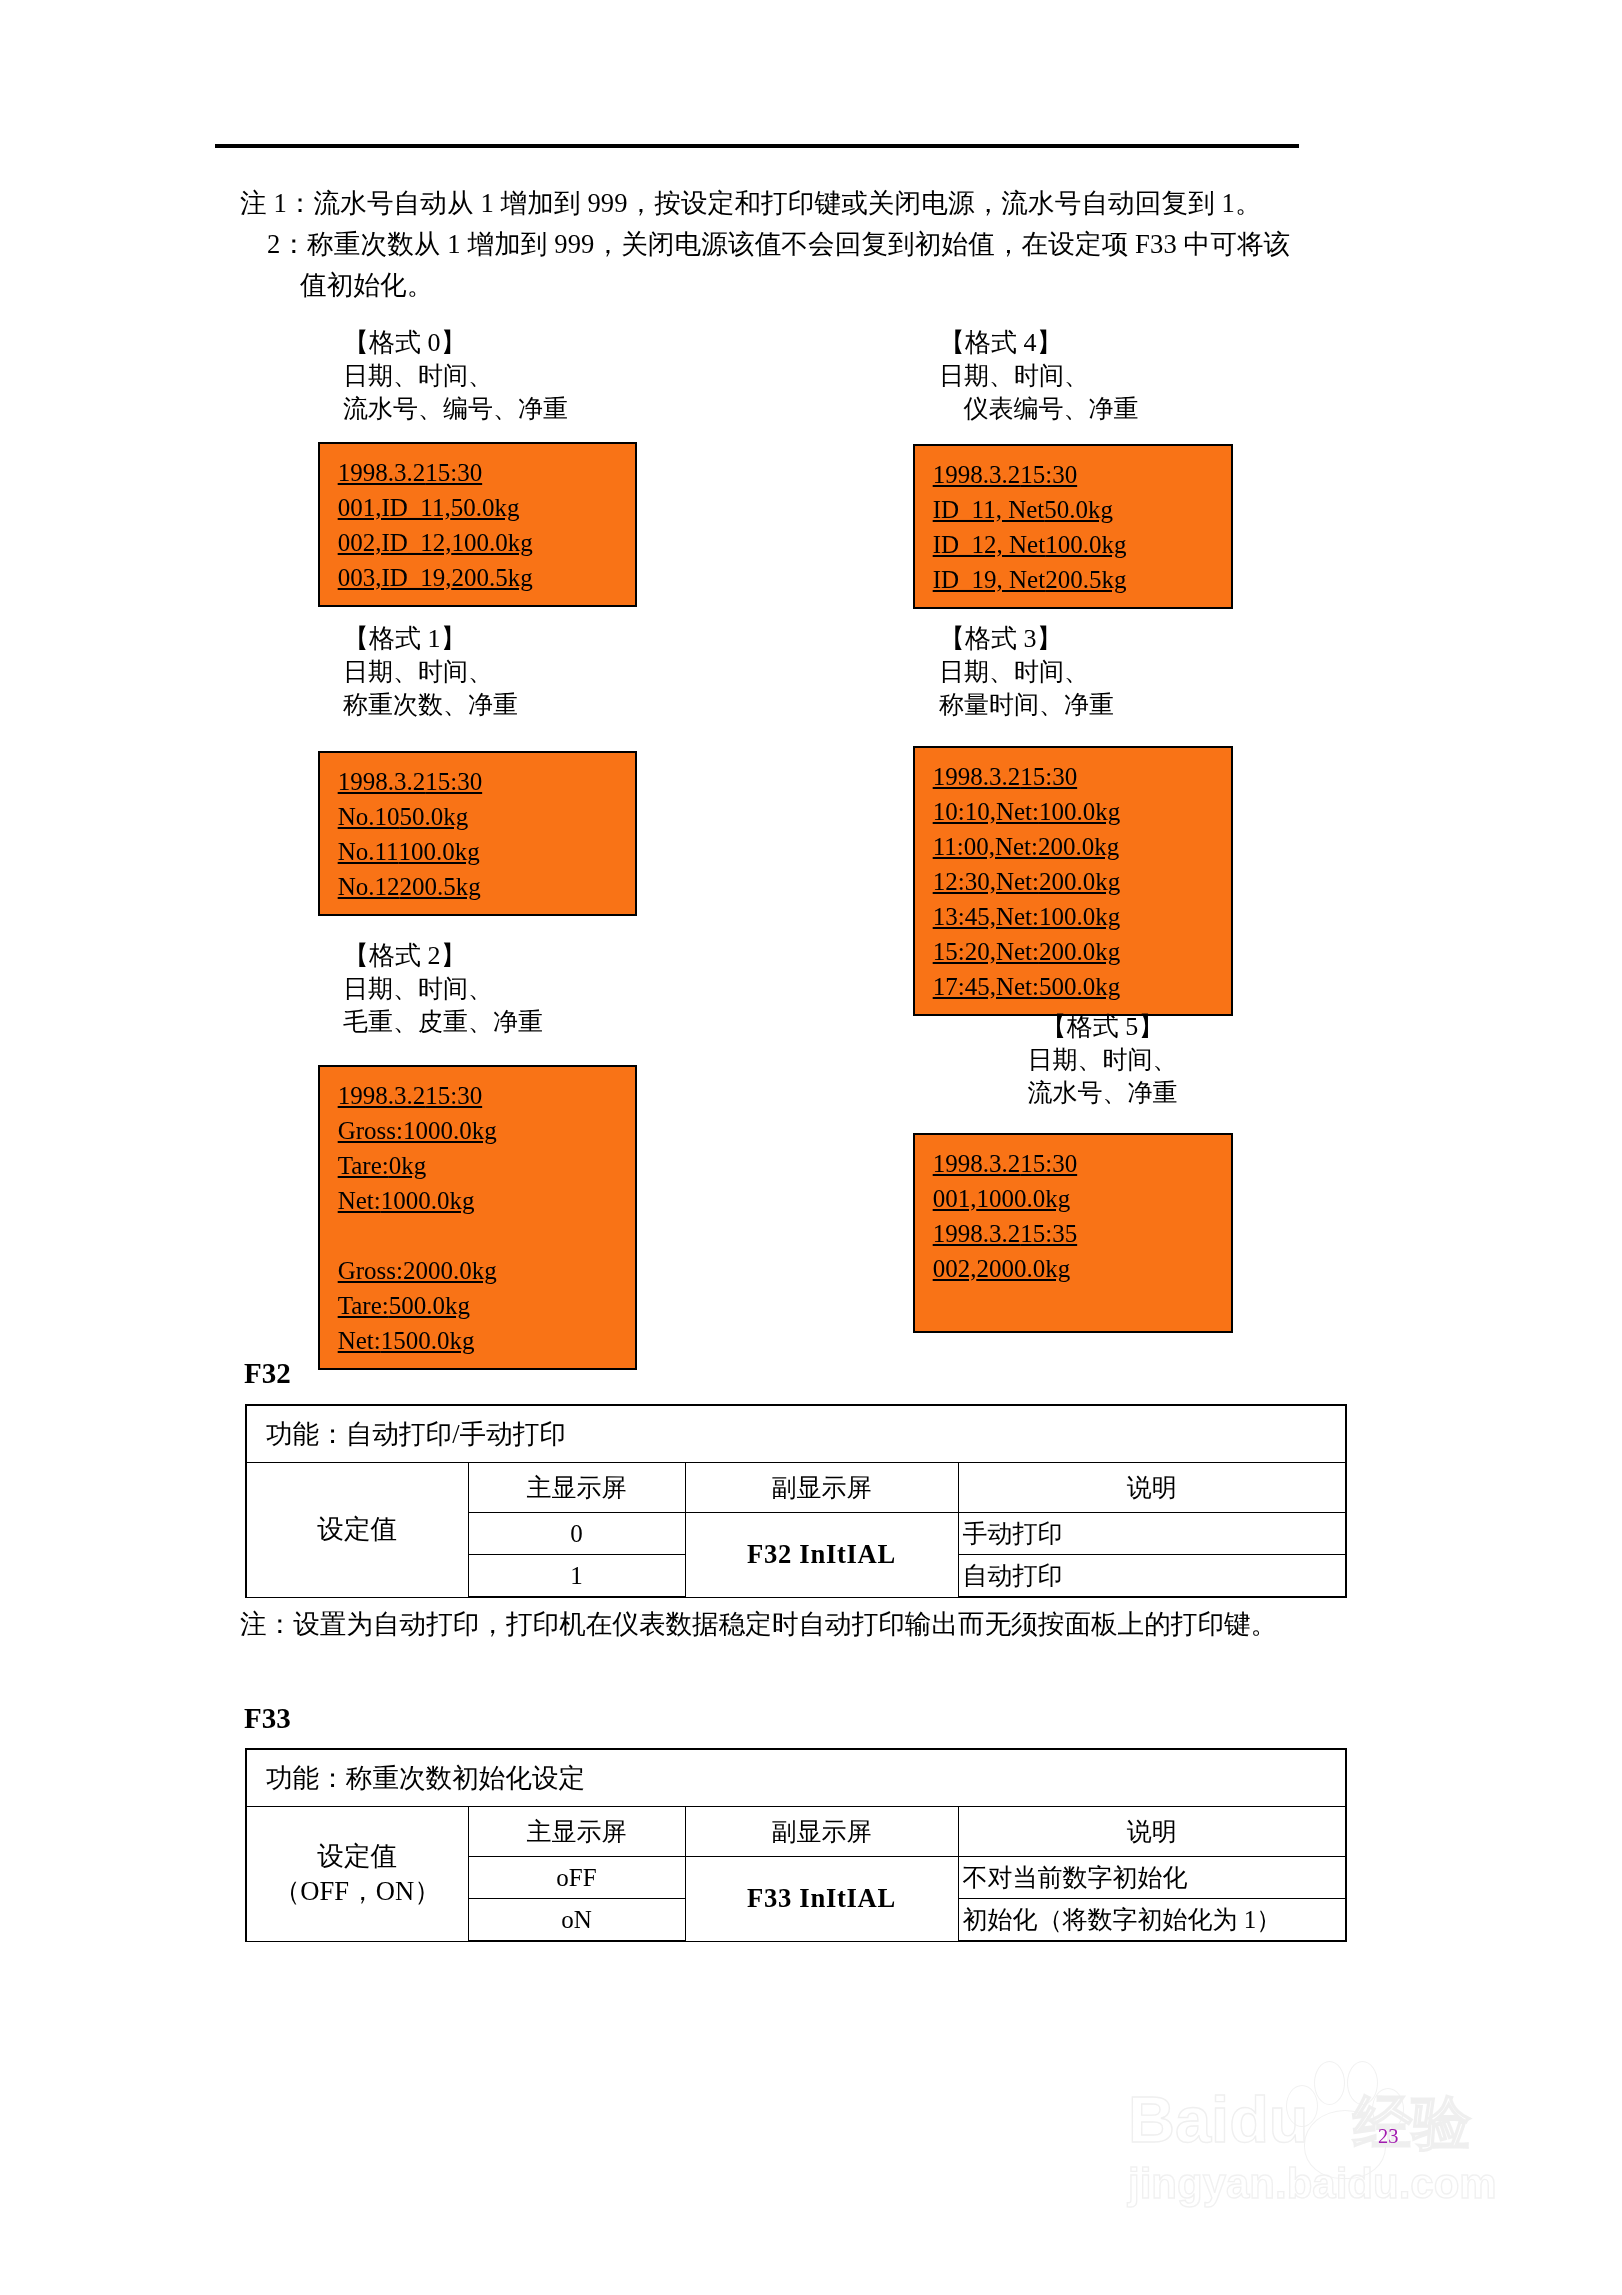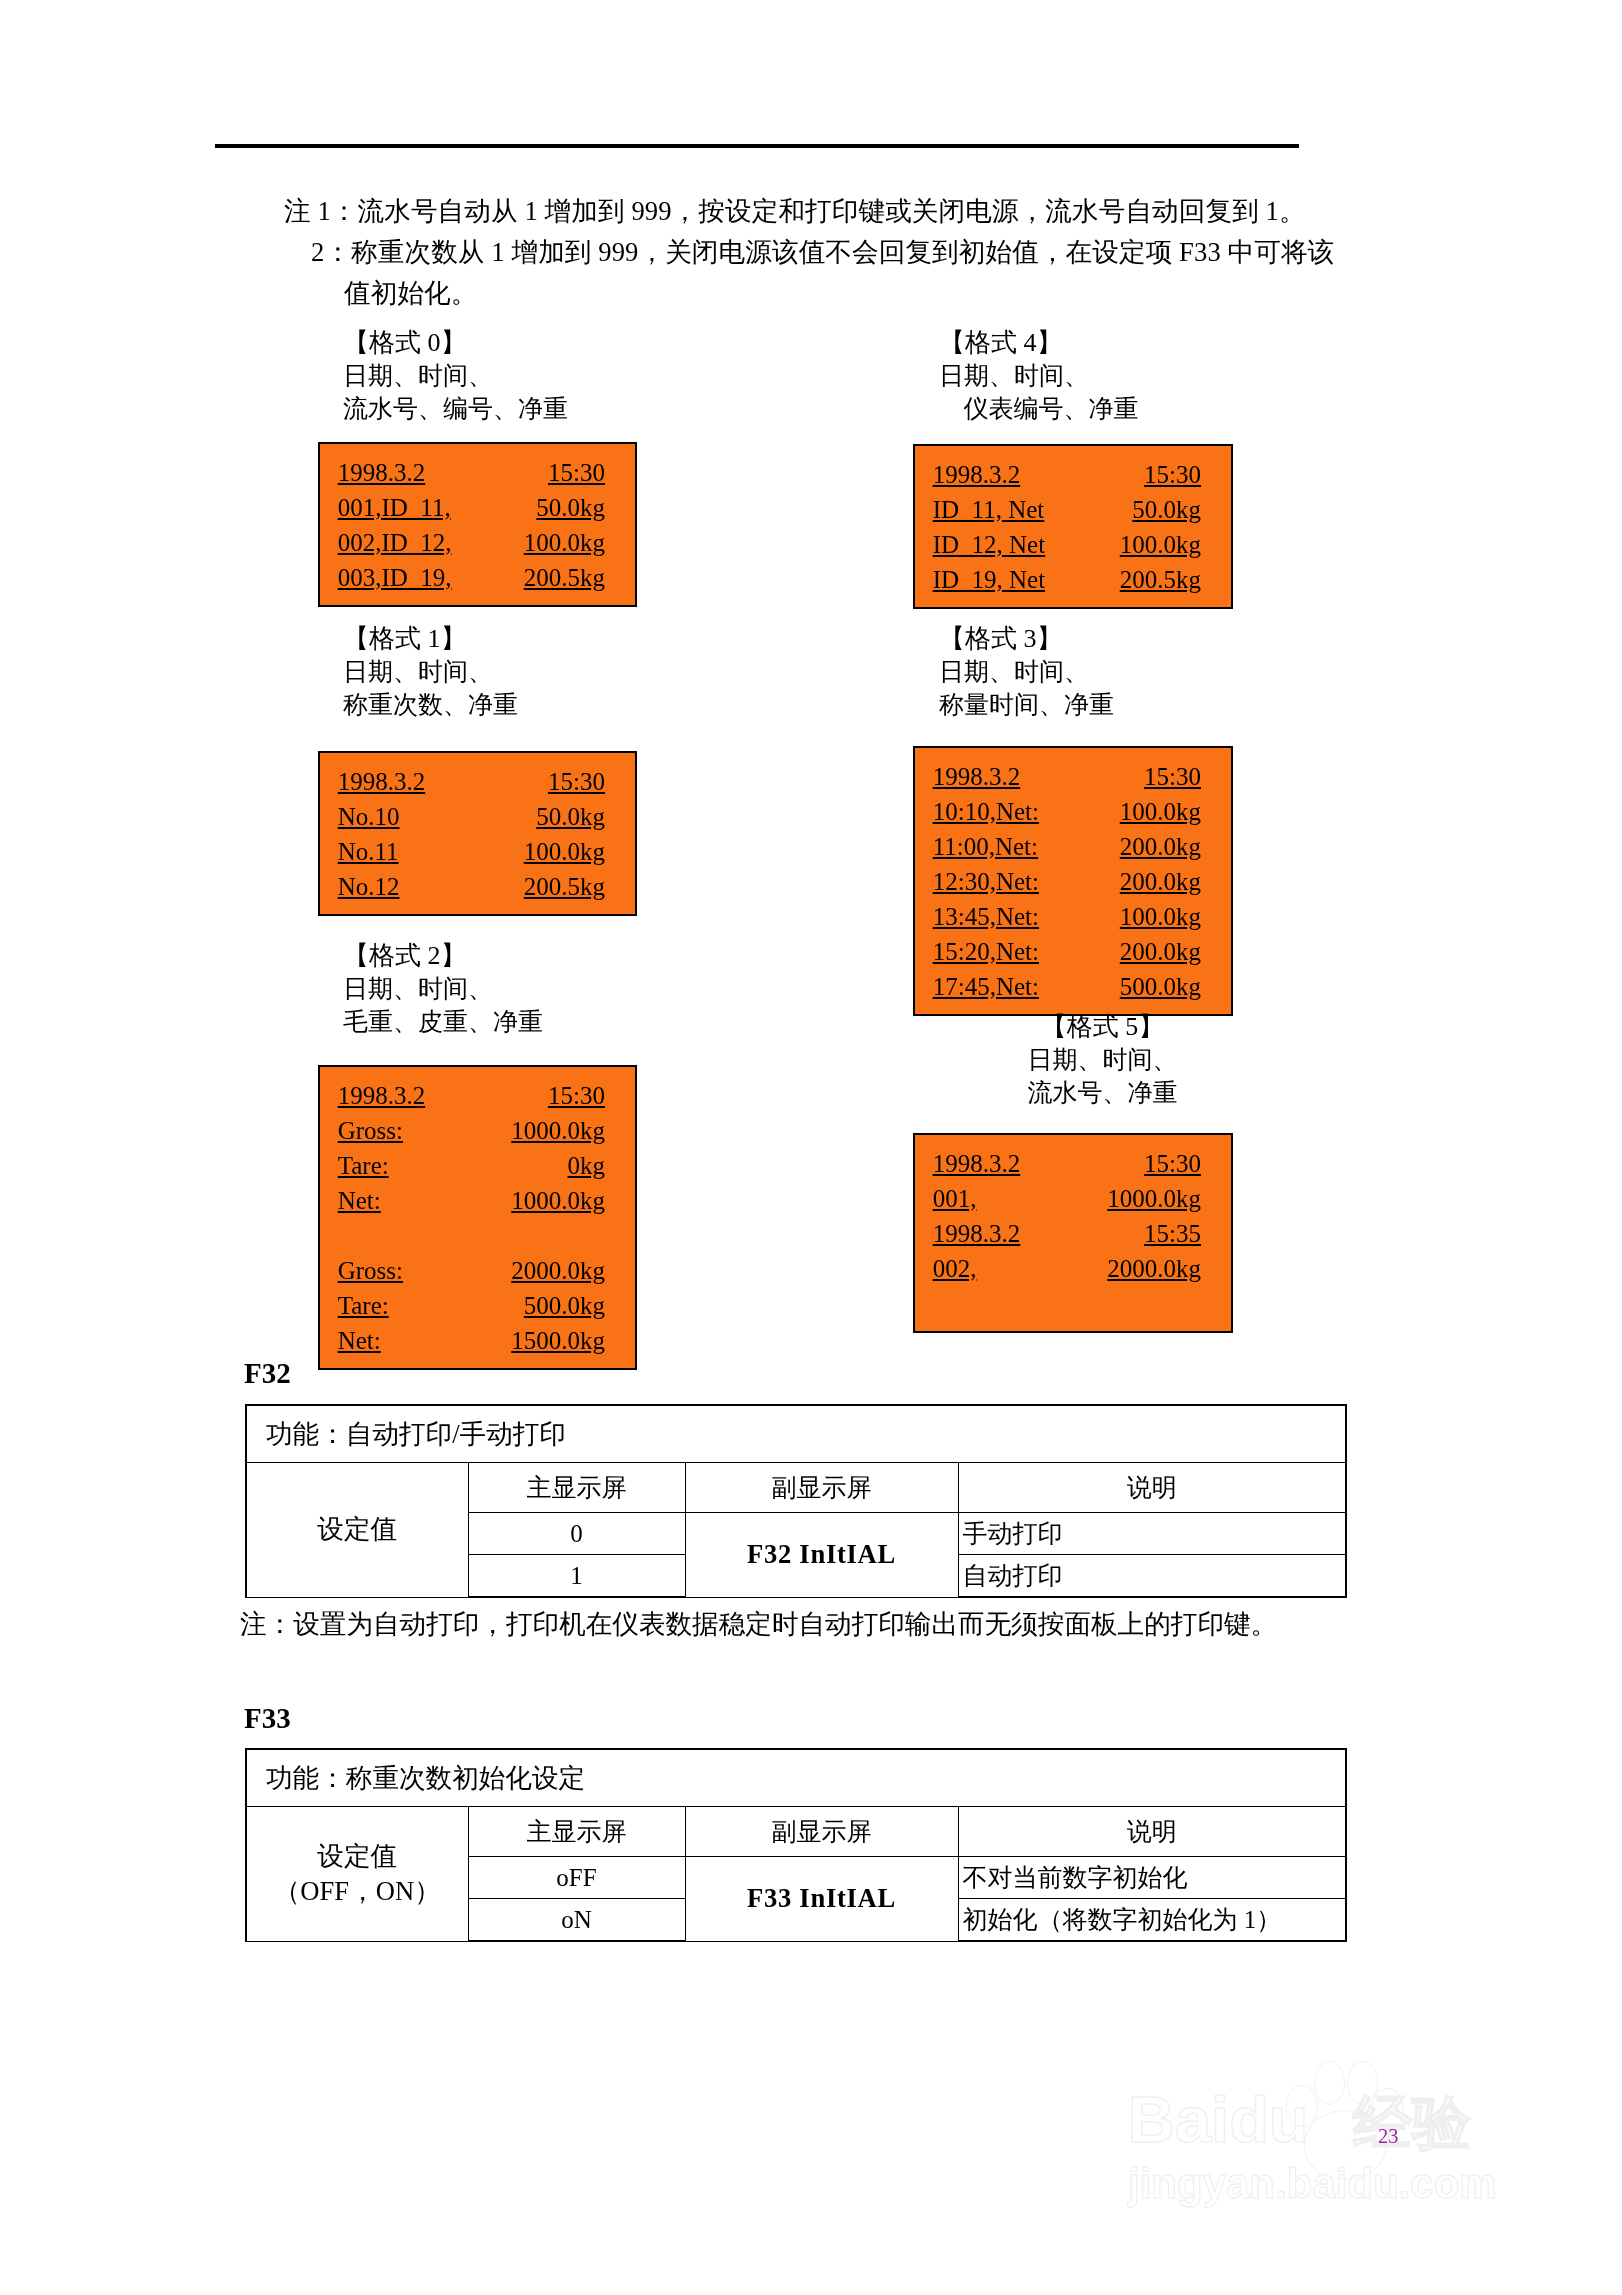--- a/index.html
+++ b/index.html
@@ -24,23 +24,22 @@
     top: 144px;
     width: 1084px;
     height: 4.1px;
     background: #000000;
   }
 
   
   .notes {
     position: absolute;
     left: 240px;
-    top: 191px;
+    top: 183px;
     width: 1070px;
-    margin-left: 44px;
   }
   .note-line {
     font-size: 26.6px;
     line-height: 41px;
     white-space: nowrap;
     letter-spacing: 0.1px;
   }
   .note-line.indent1 { padding-left: 27px; }
   .note-line.indent2 { padding-left: 60px; }
 
@@ -73,21 +72,20 @@
     font-size: 25px;
     line-height: 35px;
     padding: 0 17.7px 0 17.7px;
     white-space: pre;
   }
   .rline .lbl {
     flex: 0 0 auto;
   }
   .rline .val {
     flex: 1 1 auto;
-    text-align: right;
     padding-right: 12.3px;
   }
   .rline.blank { height: 35px; }
 
   
   .section-label {
     position: absolute;
     font-size: 29px;
     font-weight: bold;
     line-height: 34px;

